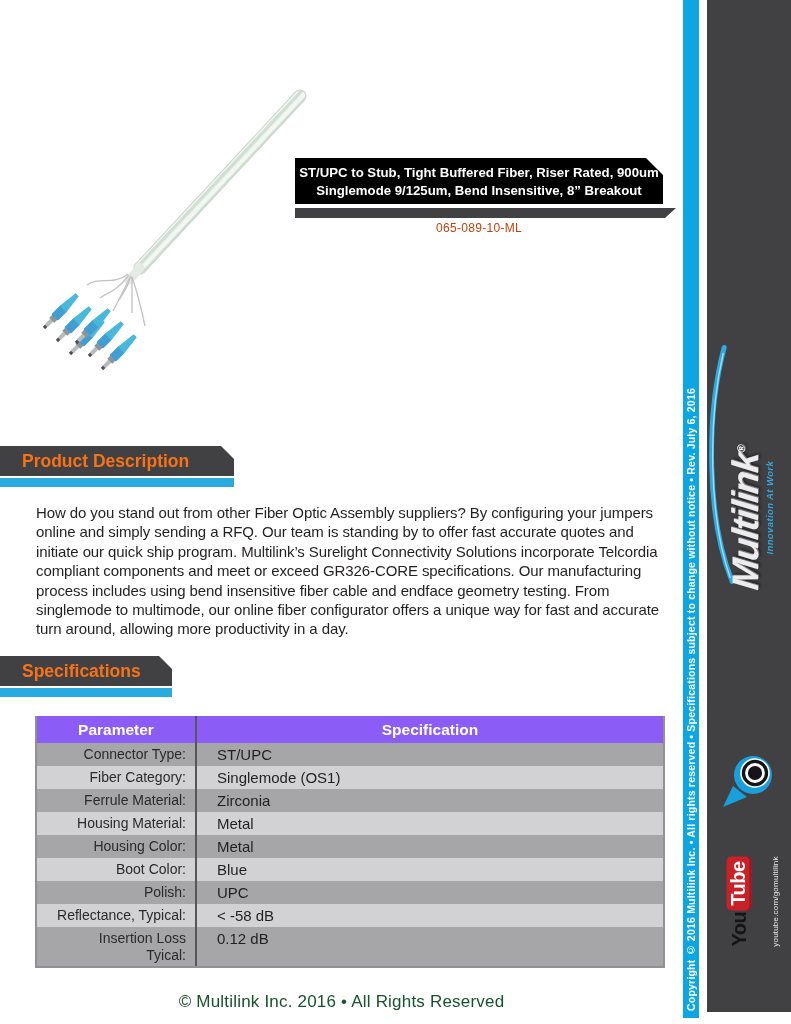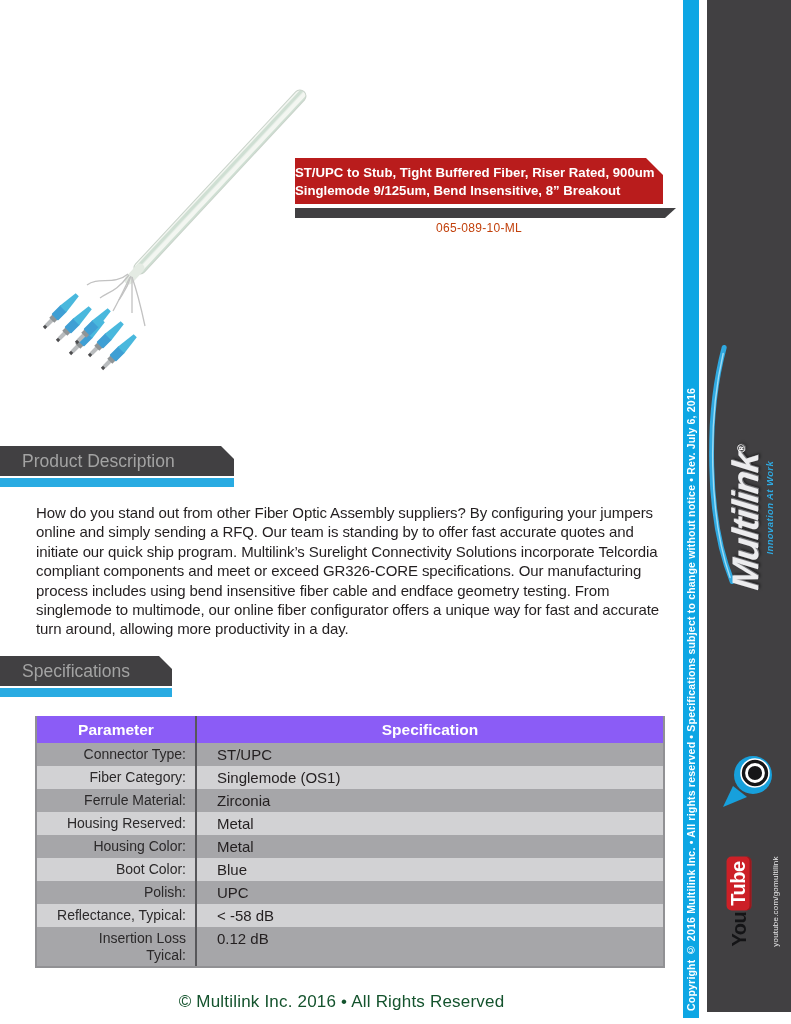--- a/index.html
+++ b/index.html
@@ -12,39 +12,39 @@
     overflow:hidden;
     color:#231f20;
   }
 
   
   .cable-art { position:absolute; left:0; top:60px; width:340px; height:330px; }
 
   
   .title-box {
     position:absolute; left:295px; top:158px; width:368px; height:46px;
-    background:#b91c1c;
+    background:#000000;
     clip-path:polygon(0 0, calc(100% - 17px) 0, 100% 17px, 100% 100%, 0 100%);
     color:#ffffff; font-weight:bold; font-size:13.2px; line-height:17.5px;
-    padding-top:6px;
+    text-align:center; padding-top:6px;
   }
   .title-underbar {
     position:absolute; left:295px; top:208px; width:381px; height:10px;
     background:#414042;
     clip-path:polygon(0 0, 100% 0, calc(100% - 11px) 100%, 0 100%);
   }
   .part-number {
     position:absolute; left:295px; top:221px; width:368px;
     text-align:center; font-size:12px; color:#c2410c; letter-spacing:.3px;
   }
 
   
   .sec-head {
-    position:absolute; left:0; background:#414042; color:#a3a3a3;
-    font-weight:normal; font-size:17.5px;
+    position:absolute; left:0; background:#414042; color:#f97316;
+    font-weight:bold; font-size:17.5px;
     clip-path:polygon(0 0, calc(100% - 13px) 0, 100% 13px, 100% 100%, 0 100%);
     display:flex; align-items:center; padding-left:22px;
   }
   .sec-head.desc { top:446px; width:234px; height:30px; }
   .sec-head.spec { top:656px; width:172px; height:30px;text-align:center; }
   .sec-rule { position:absolute; left:0; height:9px; background:#29abe2; }
   .sec-rule.desc { top:478px; width:234px; }
   .sec-rule.spec { top:688px; width:172px; }
 
   
@@ -200,21 +200,21 @@
   </div>
   <div class="spec-row">
     <div class="cell-param">Fiber Category:</div>
     <div class="cell-spec">Singlemode (OS1)</div>
   </div>
   <div class="spec-row">
     <div class="cell-param">Ferrule Material:</div>
     <div class="cell-spec">Zirconia</div>
   </div>
   <div class="spec-row">
-    <div class="cell-param">Housing Reserved:</div>
+    <div class="cell-param">Housing Material:</div>
     <div class="cell-spec">Metal</div>
   </div>
   <div class="spec-row">
     <div class="cell-param">Housing Color:</div>
     <div class="cell-spec">Metal</div>
   </div>
   <div class="spec-row">
     <div class="cell-param">Boot Color:</div>
     <div class="cell-spec">Blue</div>
   </div>

